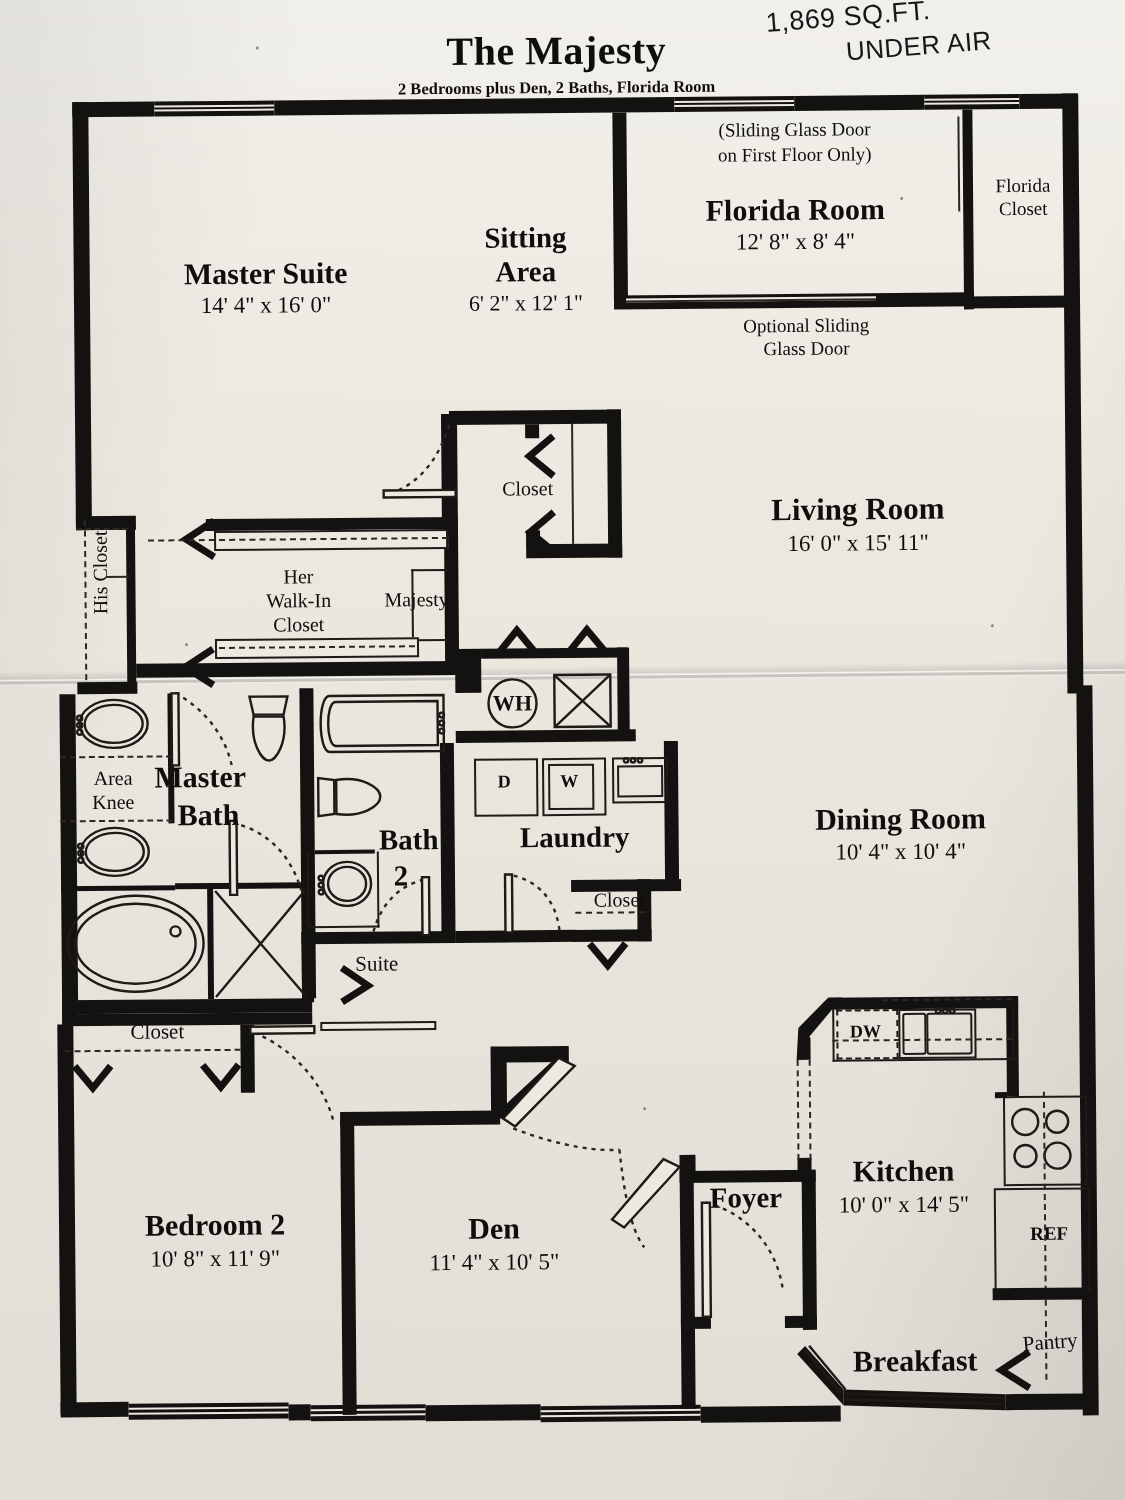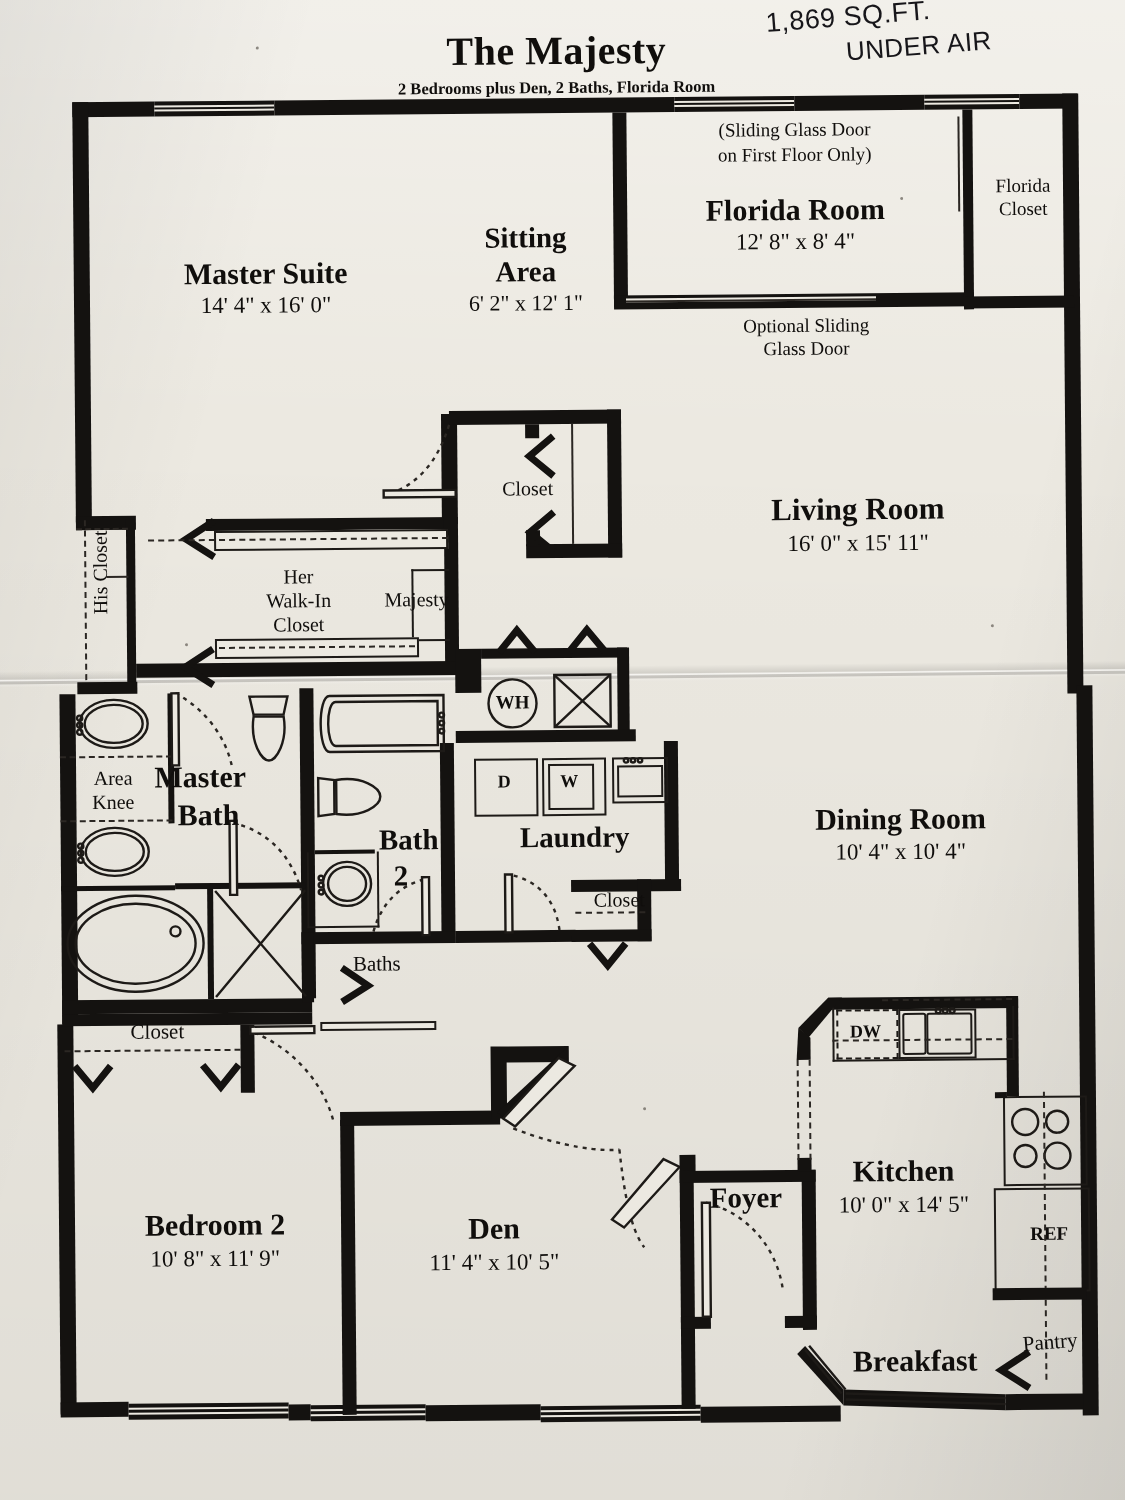--- a/index.html
+++ b/index.html
@@ -299,21 +299,21 @@
       <ellipse class="st" cx="34" cy="26" rx="19" ry="17"></ellipse>
       <circle class="st" cx="8" cy="20" r="2.4"></circle>
         <circle class="st" cx="8" cy="27" r="2.4"></circle>
         <circle class="st" cx="8" cy="34" r="2.4"></circle>
     </svg>
     <div class="box" style="left:306px;top:850px;width:68px;height:74px;border-top:none;"></div>
 
     <svg style="left:486px;top:676px;width:54px;height:54px;">
       <circle class="st" cx="27" cy="27" r="24"></circle>
     </svg>
-    <div class="t sm" style="left:486px;top:692px;width:54px;font-size:19px;font-weight:bold;">WH</div>
+    <div class="t sm" style="left:486px;top:692px;width:54px;font-size:22px;font-weight:bold;">WH</div>
     <svg style="left:552px;top:672px;width:62px;height:58px;">
       <rect class="st" x="3" y="3" width="56" height="52"></rect>
       <path class="st" d="M 3,3 L 59,55 M 59,3 L 3,55"></path>
     </svg>
 
     <div class="box" style="left:474px;top:758px;width:60px;height:54px;"></div>
     <div class="t sm" style="left:474px;top:772px;width:60px;font-size:18px;font-weight:bold;">D</div>
     <div class="box" style="left:542px;top:758px;width:60px;height:54px;"></div>
     <div class="box" style="left:548px;top:764px;width:42px;height:42px;"></div>
     <div class="t sm" style="left:548px;top:772px;width:42px;font-size:18px;font-weight:bold;">W</div>
@@ -423,21 +423,21 @@
     <div class="t rn" style="left:110px;top:758px;width:180px;font-size:30px;">Master</div>
     <div class="t rn" style="left:118px;top:796px;width:180px;font-size:30px;">Bath</div>
 
     <div class="t rn" style="left:356px;top:823px;width:104px;font-size:29px;">Bath</div>
     <div class="t rn" style="left:380px;top:859px;width:40px;font-size:29px;">2</div>
 
     <div class="t rn" style="left:474px;top:822px;width:200px;font-size:29px;">Laundry</div>
 
     <div class="t sm" style="left:578px;top:890px;width:80px;font-size:20px;">Closet</div>
 
-    <div class="t sm" style="left:330px;top:952px;width:90px;font-size:21px;">Baths</div>
+    <div class="t sm" style="left:330px;top:952px;width:90px;font-size:21px;">Suite</div>
 
     <div class="t sm" style="left:110px;top:1018px;width:90px;font-size:21px;">Closet</div>
 
     <div class="t rn" style="left:740px;top:806px;width:320px;font-size:30px;">Dining Room</div>
     <div class="t dim" style="left:740px;top:843px;width:320px;font-size:23px;">10' 4" x 10' 4"</div>
 
     <div class="t rn" style="left:790px;top:1158px;width:220px;font-size:30px;">Kitchen</div>
     <div class="t dim" style="left:790px;top:1196px;width:220px;font-size:23px;">10' 0" x 14' 5"</div>
 
     <div class="t rn" style="left:86px;top:1206px;width:250px;font-size:30px;">Bedroom 2</div>

